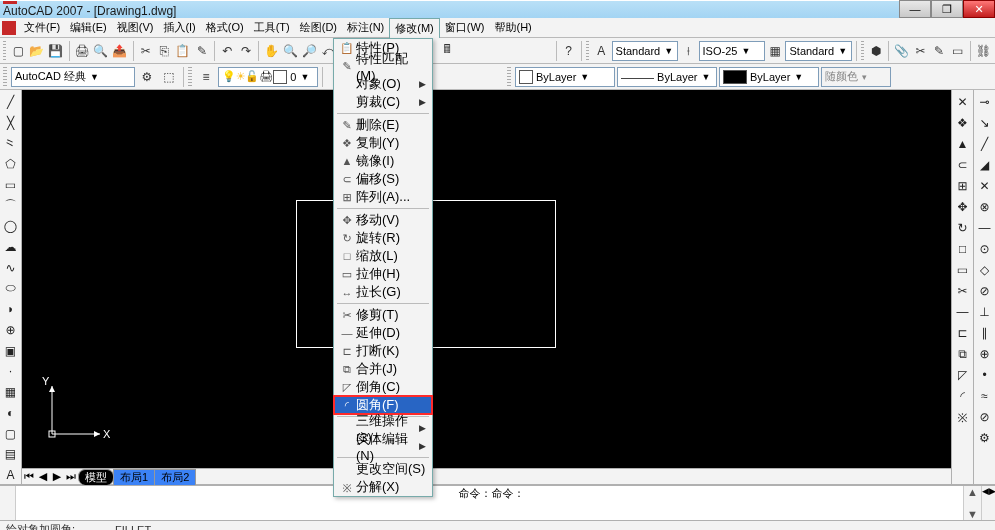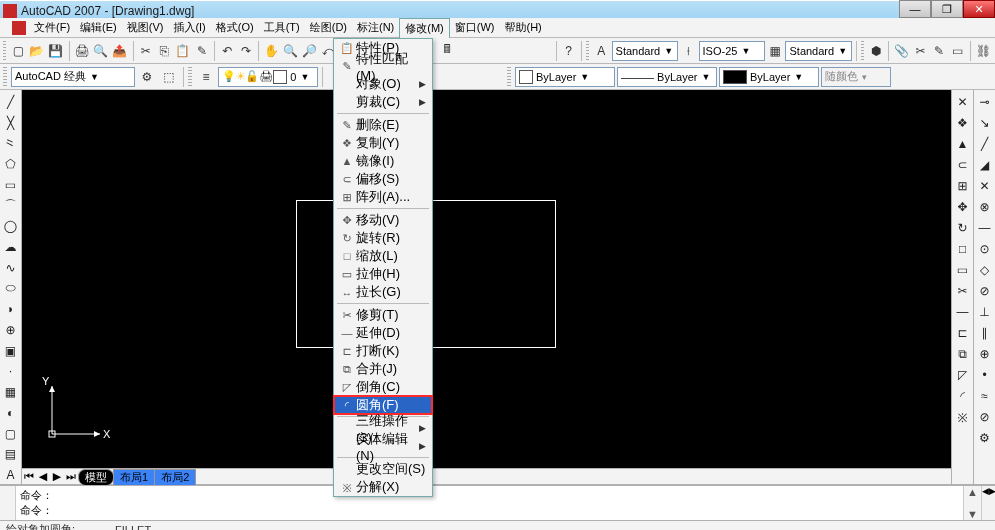--- a/index.html
+++ b/index.html
@@ -1,27 +1,27 @@
 <!DOCTYPE html>
 <html><head>
 <meta charset="utf-8">
 <style>
 * { margin: 0; padding: 0; box-sizing: border-box; font-family: "Microsoft YaHei", SimSun, Arial, sans-serif; font-size: 11px; }
 body { width: 995px; height: 530px; overflow: hidden; background: #d4d0c8; position: relative; }
 
-.title-bar { height: 18px; background: linear-gradient(#b9e0f7,#a3d4f3); display: flex; align-items: flex-end; padding-left: 3px; border-top: 1px solid #fff; }
+.title-bar { height: 18px; background: linear-gradient(#b9e0f7,#a3d4f3); display: flex; align-items: flex-start; padding-left: 3px; border-top: 1px solid #fff; flex-direction: column; }
 .title-bar .ico { width: 14px; height: 14px; background:#c62828; margin-right:4px; }
 .title-bar .title { color:#1a1a1a; font-size:12px; }
 .win-btns { position:absolute; right:0; top:0; display:flex; height:18px; }
 .win-btn { width:32px; height:18px; display:flex; align-items:center; justify-content:center; }
 .win-min { background:linear-gradient(#e8e8e8,#c9c9c9); border:1px solid #888; }
 .win-max { background:linear-gradient(#e8e8e8,#c9c9c9); border:1px solid #888; }
 .win-close { background:linear-gradient(#f77,#c21e1e); border:1px solid #8a0000; color:#fff; }
 
-.main-menu { height:20px; background:#f3f3f3; display:flex; align-items:center; padding-left:12px; border-bottom:1px solid #b9b9b9; }
+.main-menu { height:20px; background:#f3f3f3; display:flex; align-items:center; padding-left:2px; border-bottom:1px solid #b9b9b9; }
 .menu-ico { width:14px; height:14px; background:#c62828; margin-right:3px; }
 .menu-item { padding:2px 5px; cursor:default; white-space:nowrap; }
 .menu-item.open-m { background:#f3f3f3; border:1px solid #7aa; border-bottom:none; }
 
 .tool-row { height:26px; background:#f3f3f3; border-bottom:1px solid #b9b9b9; display:flex; align-items:center; padding:0 3px; gap:2px; }
 .vgrip { width:4px; height:20px; background:repeating-linear-gradient(#aaa 0 1px,transparent 1px 3px); margin-right:2px; }
 .tbtn { width:20px; height:20px; border:1px solid transparent; display:flex; align-items:center; justify-content:center; color:#333; font-size:12px; }
 .sep { width:1px; height:20px; background:#bbb; margin:0 2px; }
 .combo { height:20px; border:1px solid #7f9db9; background:#fff; display:flex; align-items:center; padding:0 3px; font-size:11px; }
 .combo .arr { margin-left:4px; font-size:9px; }
@@ -48,21 +48,21 @@
 .dd-item { display:flex; align-items:center; height:18px; padding:0 6px 0 4px; cursor:default; position:relative; }
 .dd-item .ic { width:18px; text-align:center; font-size:11px; color:#555; }
 .dd-item .lbl { flex:1; font-size:13px; }
 .dd-item .sub { font-size:9px; color:#333; }
 .dd-sep { height:1px; background:#bbb; margin:2px 3px; }
 .dd-item.highlight { background:#2865c4; color:#fff; outline:2px solid #ff2a2a; outline-offset:-1px; }
 .dd-item.highlight .ic { color:#fff; }
 
 .cmd-panel { height:36px; background:#fff; border-top:2px solid #b0b0b0; display:flex; }
 .cmd-ico { width:16px; background:#f3f3f3; border-right:1px solid #ccc; }
-.cmd-text { flex:1; display:flex; flex-direction:column; justify-content:center; padding-left:4px; font-family:SimSun,monospace; }
+.cmd-text { flex:1; display:flex; flex-direction:row; justify-content:center; padding-left:4px; font-family:SimSun,monospace; }
 .cmd-scroll { width:18px; background:#f3f3f3; border-left:1px solid #ccc; display:flex; flex-direction:column; align-items:center; justify-content:space-between; font-size:8px; color:#555; }
 
 .status-bar { height:18px; background:#f3f3f3; border-top:1px solid #b0b0b0; display:flex; align-items:center; padding-left:6px; font-size:11px; color:#333; }
 .status-bar .sp { width:40px; }
 </style>
 </head>
 <body>
 
 <div class="title-bar">
   <div class="ico"></div>

